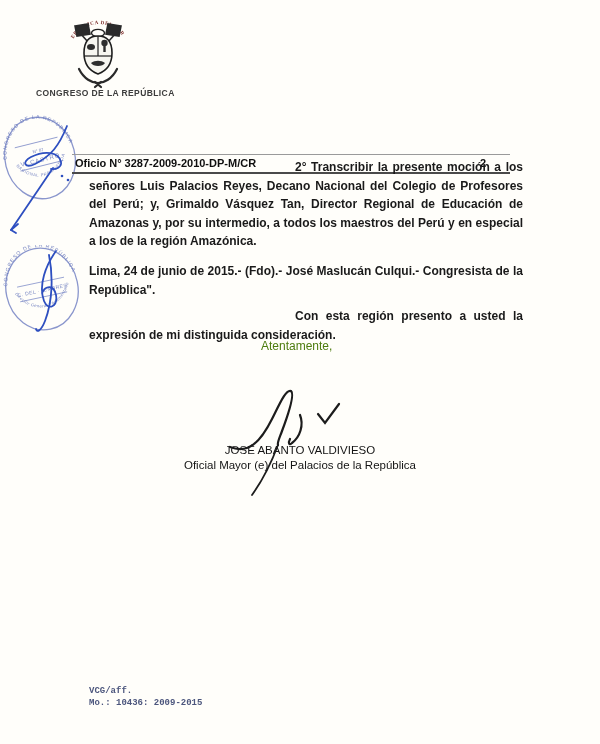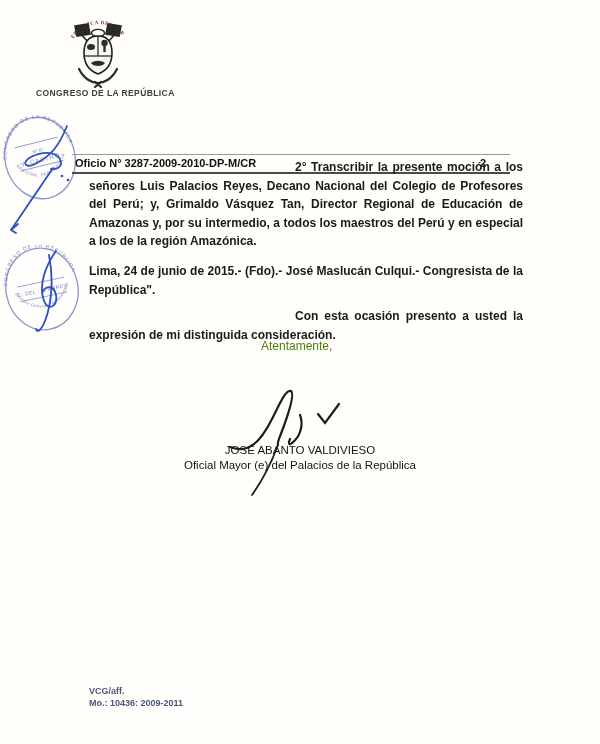--- a/index.html
+++ b/index.html
@@ -37,21 +37,21 @@
   .sig-svg{position:absolute;left:222px;top:381px;width:132px;height:118px;z-index:5;pointer-events:none;}
   .sig-name{position:absolute;left:120px;top:444px;width:360px;text-align:center;font-size:11.5px;color:#141414;}
   .sig-title{position:absolute;left:100px;top:459px;width:400px;text-align:center;font-size:11.5px;color:#141414;}
   
   .stamp1{position:absolute;left:1px;top:110px;width:82px;height:134px;}
   .stamp2{position:absolute;left:2px;top:245px;width:84px;height:94px;}
   .stamp-text{fill:#6878bc;opacity:.9;}
   
   .footer{
     position:absolute;left:89px;top:686px;
-    font-family:Liberation Sans, sans-serif;font-size:9px;font-weight:bold;
+    font-family:Liberation Mono, monospace;font-size:9px;font-weight:bold;
     color:#4c567d;line-height:11.5px;
   }
 </style>
 </head>
 <body>
 
 <div class="page">
 
   <svg class="emblem" viewBox="0 0 64 76" xmlns="http://www.w3.org/2000/svg">
     <defs>
@@ -143,34 +143,34 @@
     <div class="rule-top"></div>
     <div class="header-row">
       <span>Oficio N° 3287-2009-2010-DP-M/CR</span>
       <span class="pageno">2</span>
     </div>
     <div class="rule-bottom"></div>
   </div>
 
   <p class="para" id="p1">2°  Transcribir la presente moción a los señores Luis Palacios Reyes, Decano Nacional del Colegio de Profesores del Perú; y, Grimaldo Vásquez Tan, Director Regional de Educación de Amazonas y, por su intermedio, a todos los maestros del Perú y en especial a los de la región Amazónica.</p>
   <p class="para" id="p2">Lima, 24 de junio de 2015.- (Fdo).- José Maslucán Culqui.- Congresista de la República".</p>
-  <p class="para" id="p3">Con esta ocasión presento a usted la expresión de mi distinguida consideración.</p>
+  <p class="para" id="p3">Con esta región presento a usted la expresión de mi distinguida consideración.</p>
 
   <div class="closing">Atentamente,</div>
 
   <svg class="sig-svg" viewBox="0 0 132 118" xmlns="http://www.w3.org/2000/svg">
     <g stroke="#1c1c1c" stroke-width="2.2" fill="none" stroke-linecap="round">
       <path d="M8,66 C26,73 38,62 50,38 C58,22 64,8 69,10 C73,13 66,34 60,50 C57,58 55,62 56,64"></path>
       <path d="M78,34 C82,44 78,56 70,62 C67,65 66,62 68,58"></path>
       <path d="M96,33 L103,42 L117,23"></path>
       <path d="M56,64 C50,80 43,96 30,114" stroke-width="1.8"></path>
     </g>
   </svg>
 
   <div class="sig-name">JOSÉ ABANTO VALDIVIESO</div>
   <div class="sig-title">Oficial Mayor (e) del Palacios de la República</div>
 
   <div class="footer">
     <div>VCG/aff.</div>
-    <div>Mo.: 10436: 2009-2011</div>
+    <div>Mo.: 10436: 2009-2015</div>
   </div>
 
 </div>
 
 </body></html>

